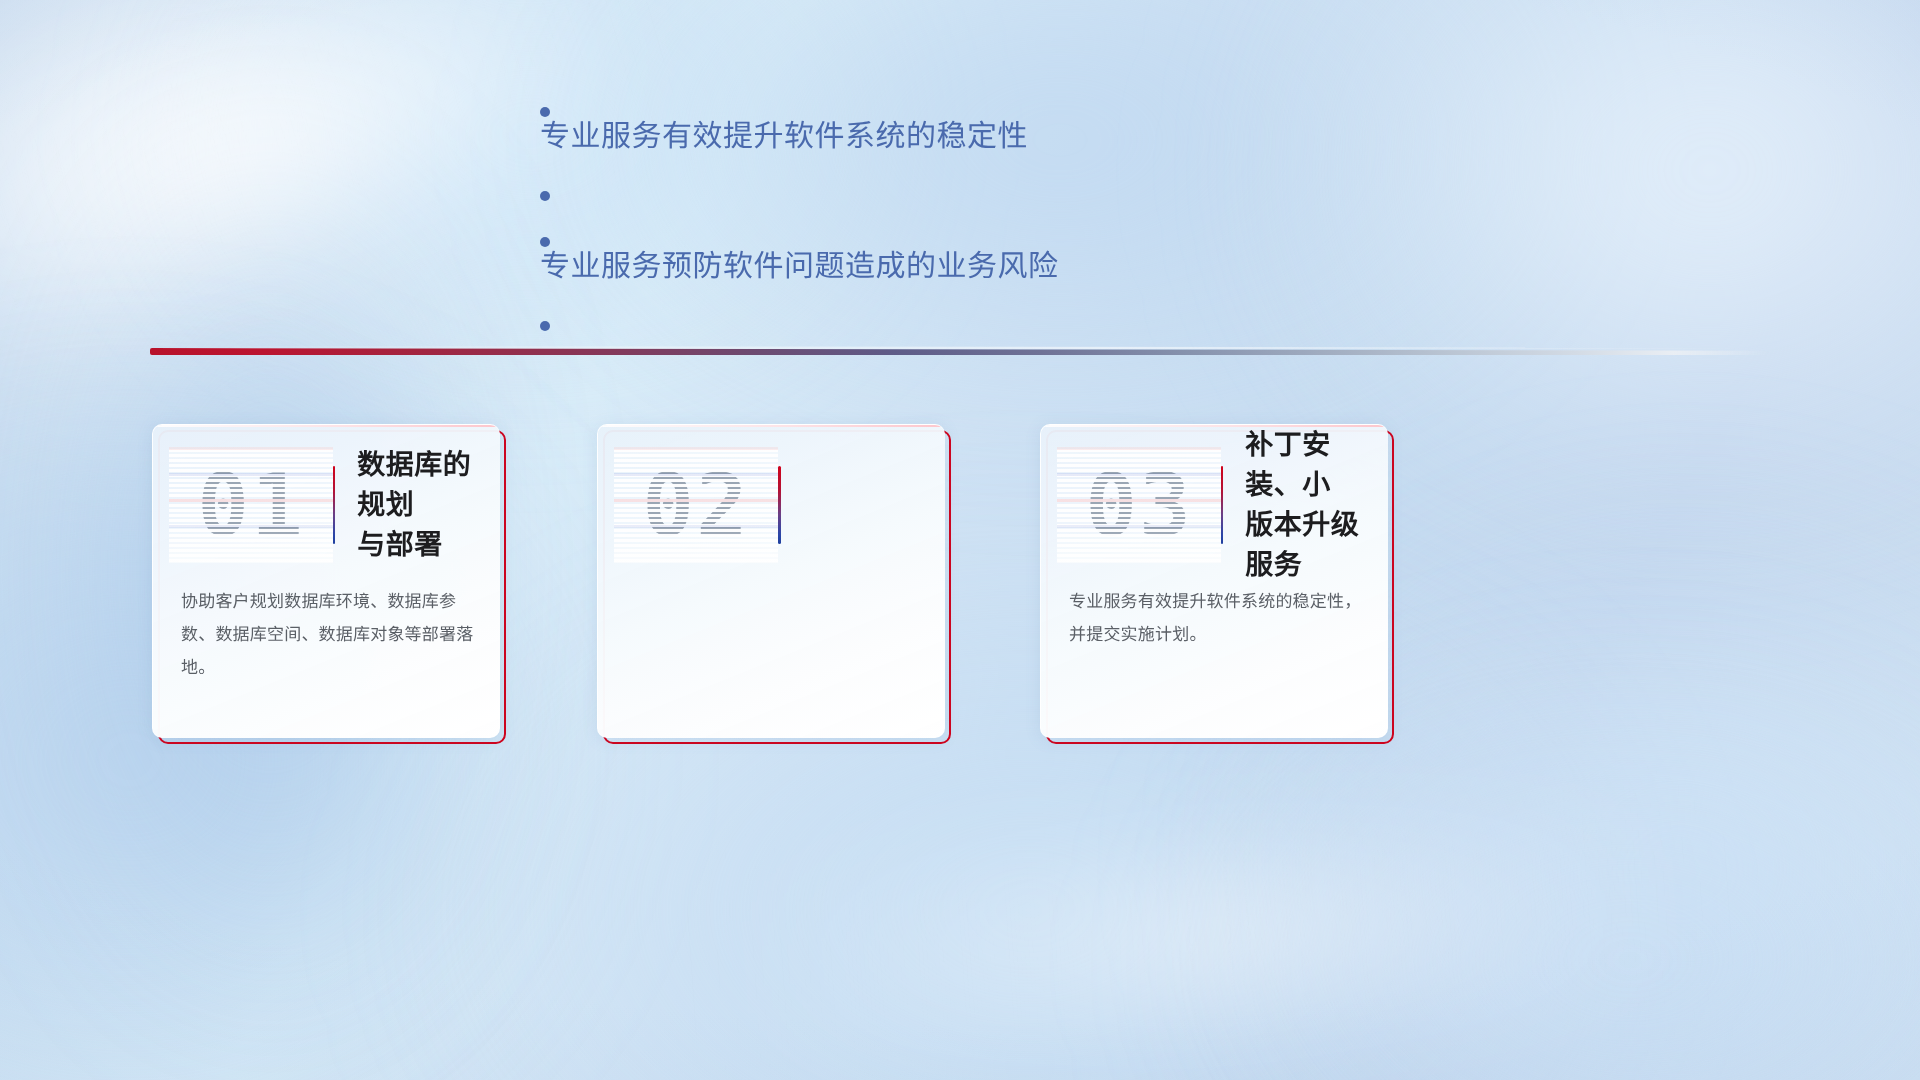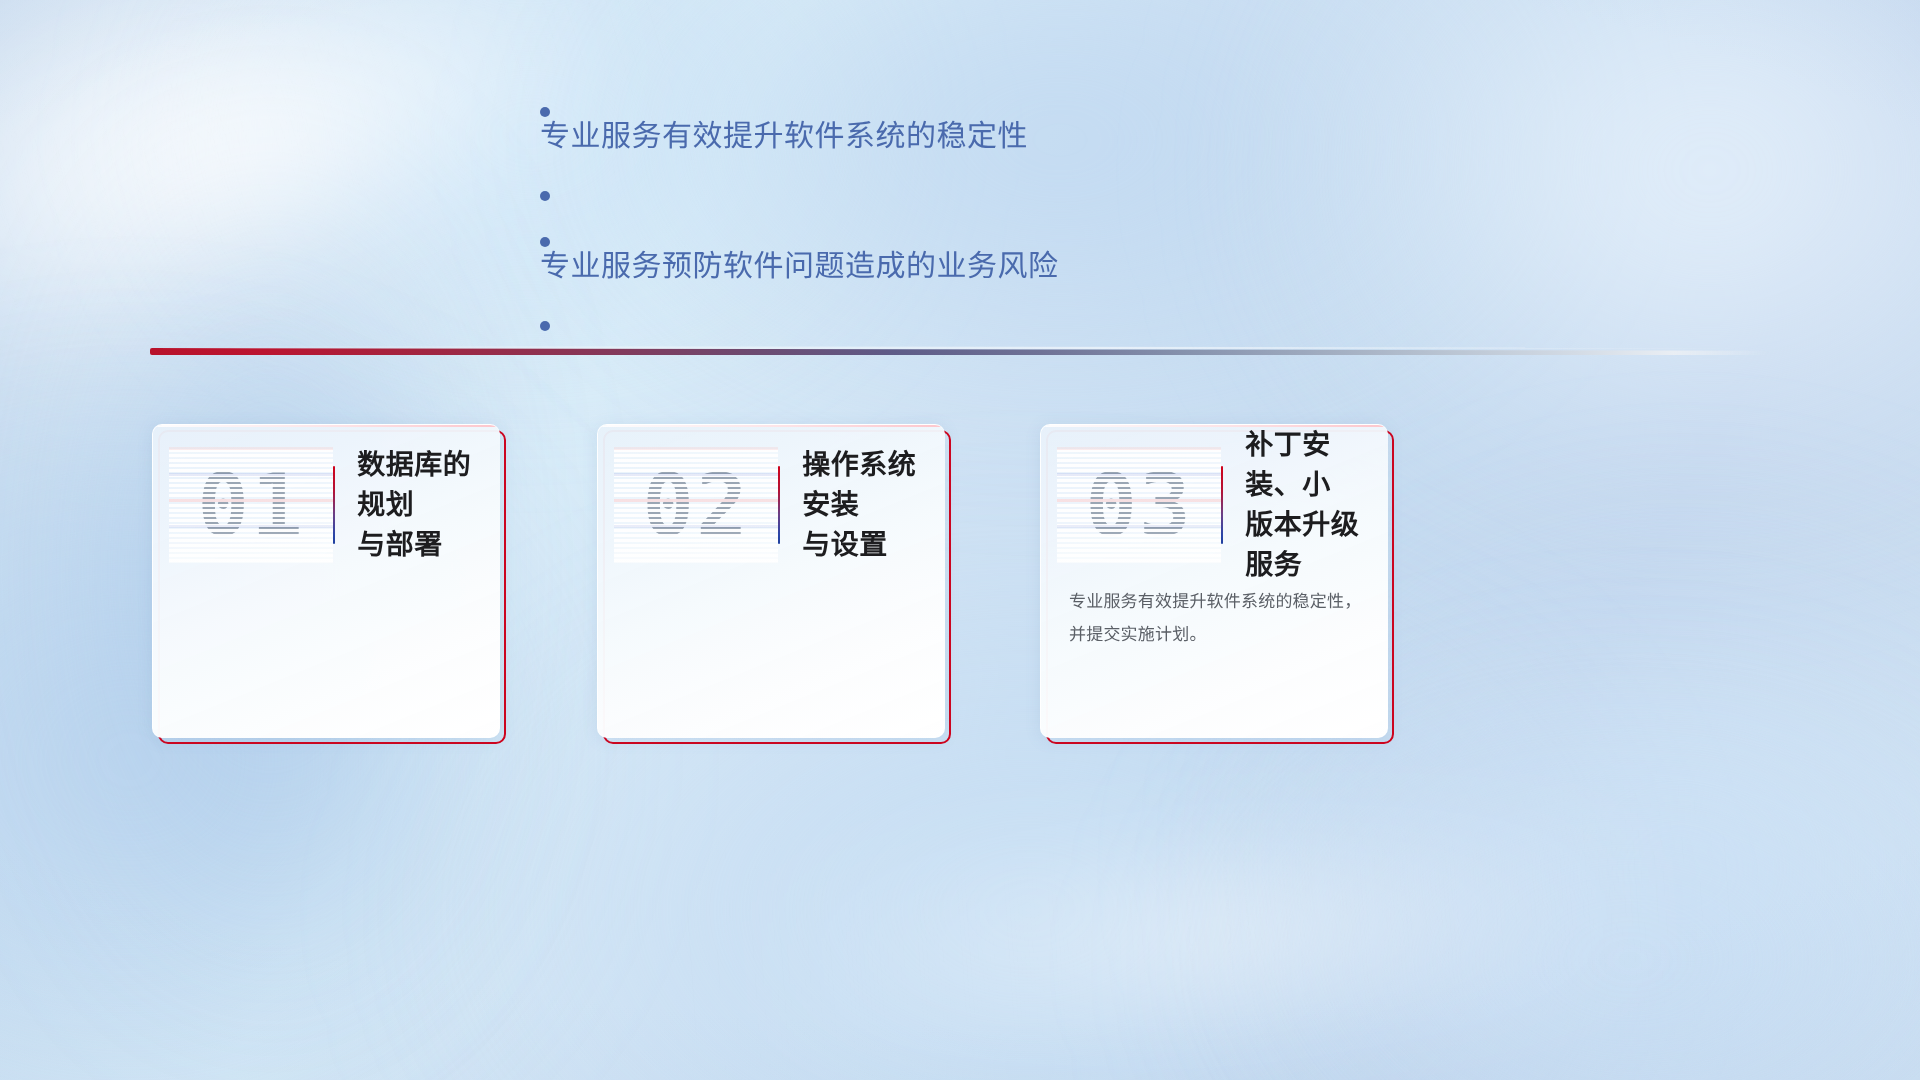--- a/index.html
+++ b/index.html
@@ -207,38 +207,35 @@
             <span class="num-stripes"></span>
             <span class="num-tint"></span>
             <span class="num-fade"></span>
           </div>
           <div class="sep"></div>
           <div class="card-title">
             <div>数据库的规划</div>
             <div>与部署</div>
           </div>
         </div>
+        <div class="card-desc">协助客户规划数据库环境、数据库参数、数据库空间、数据库对象等部署落地。</div>
       </div>
     </div>
 
     <div class="card card2">
       <div class="card-outline"></div>
       <div class="card-body">
         <div class="card-head">
           <div class="num">
             <span class="num-glyph">02</span>
             <span class="num-stripes"></span>
             <span class="num-tint"></span>
             <span class="num-fade"></span>
           </div>
           <div class="sep"></div>
-          <div class="card-title">
-            <div>操作系统安装</div>
-            <div>与设置</div>
-          </div>
         </div>
       </div>
     </div>
 
     <div class="card card3">
       <div class="card-outline"></div>
       <div class="card-body">
         <div class="card-head">
           <div class="num">
             <span class="num-glyph">03</span>

